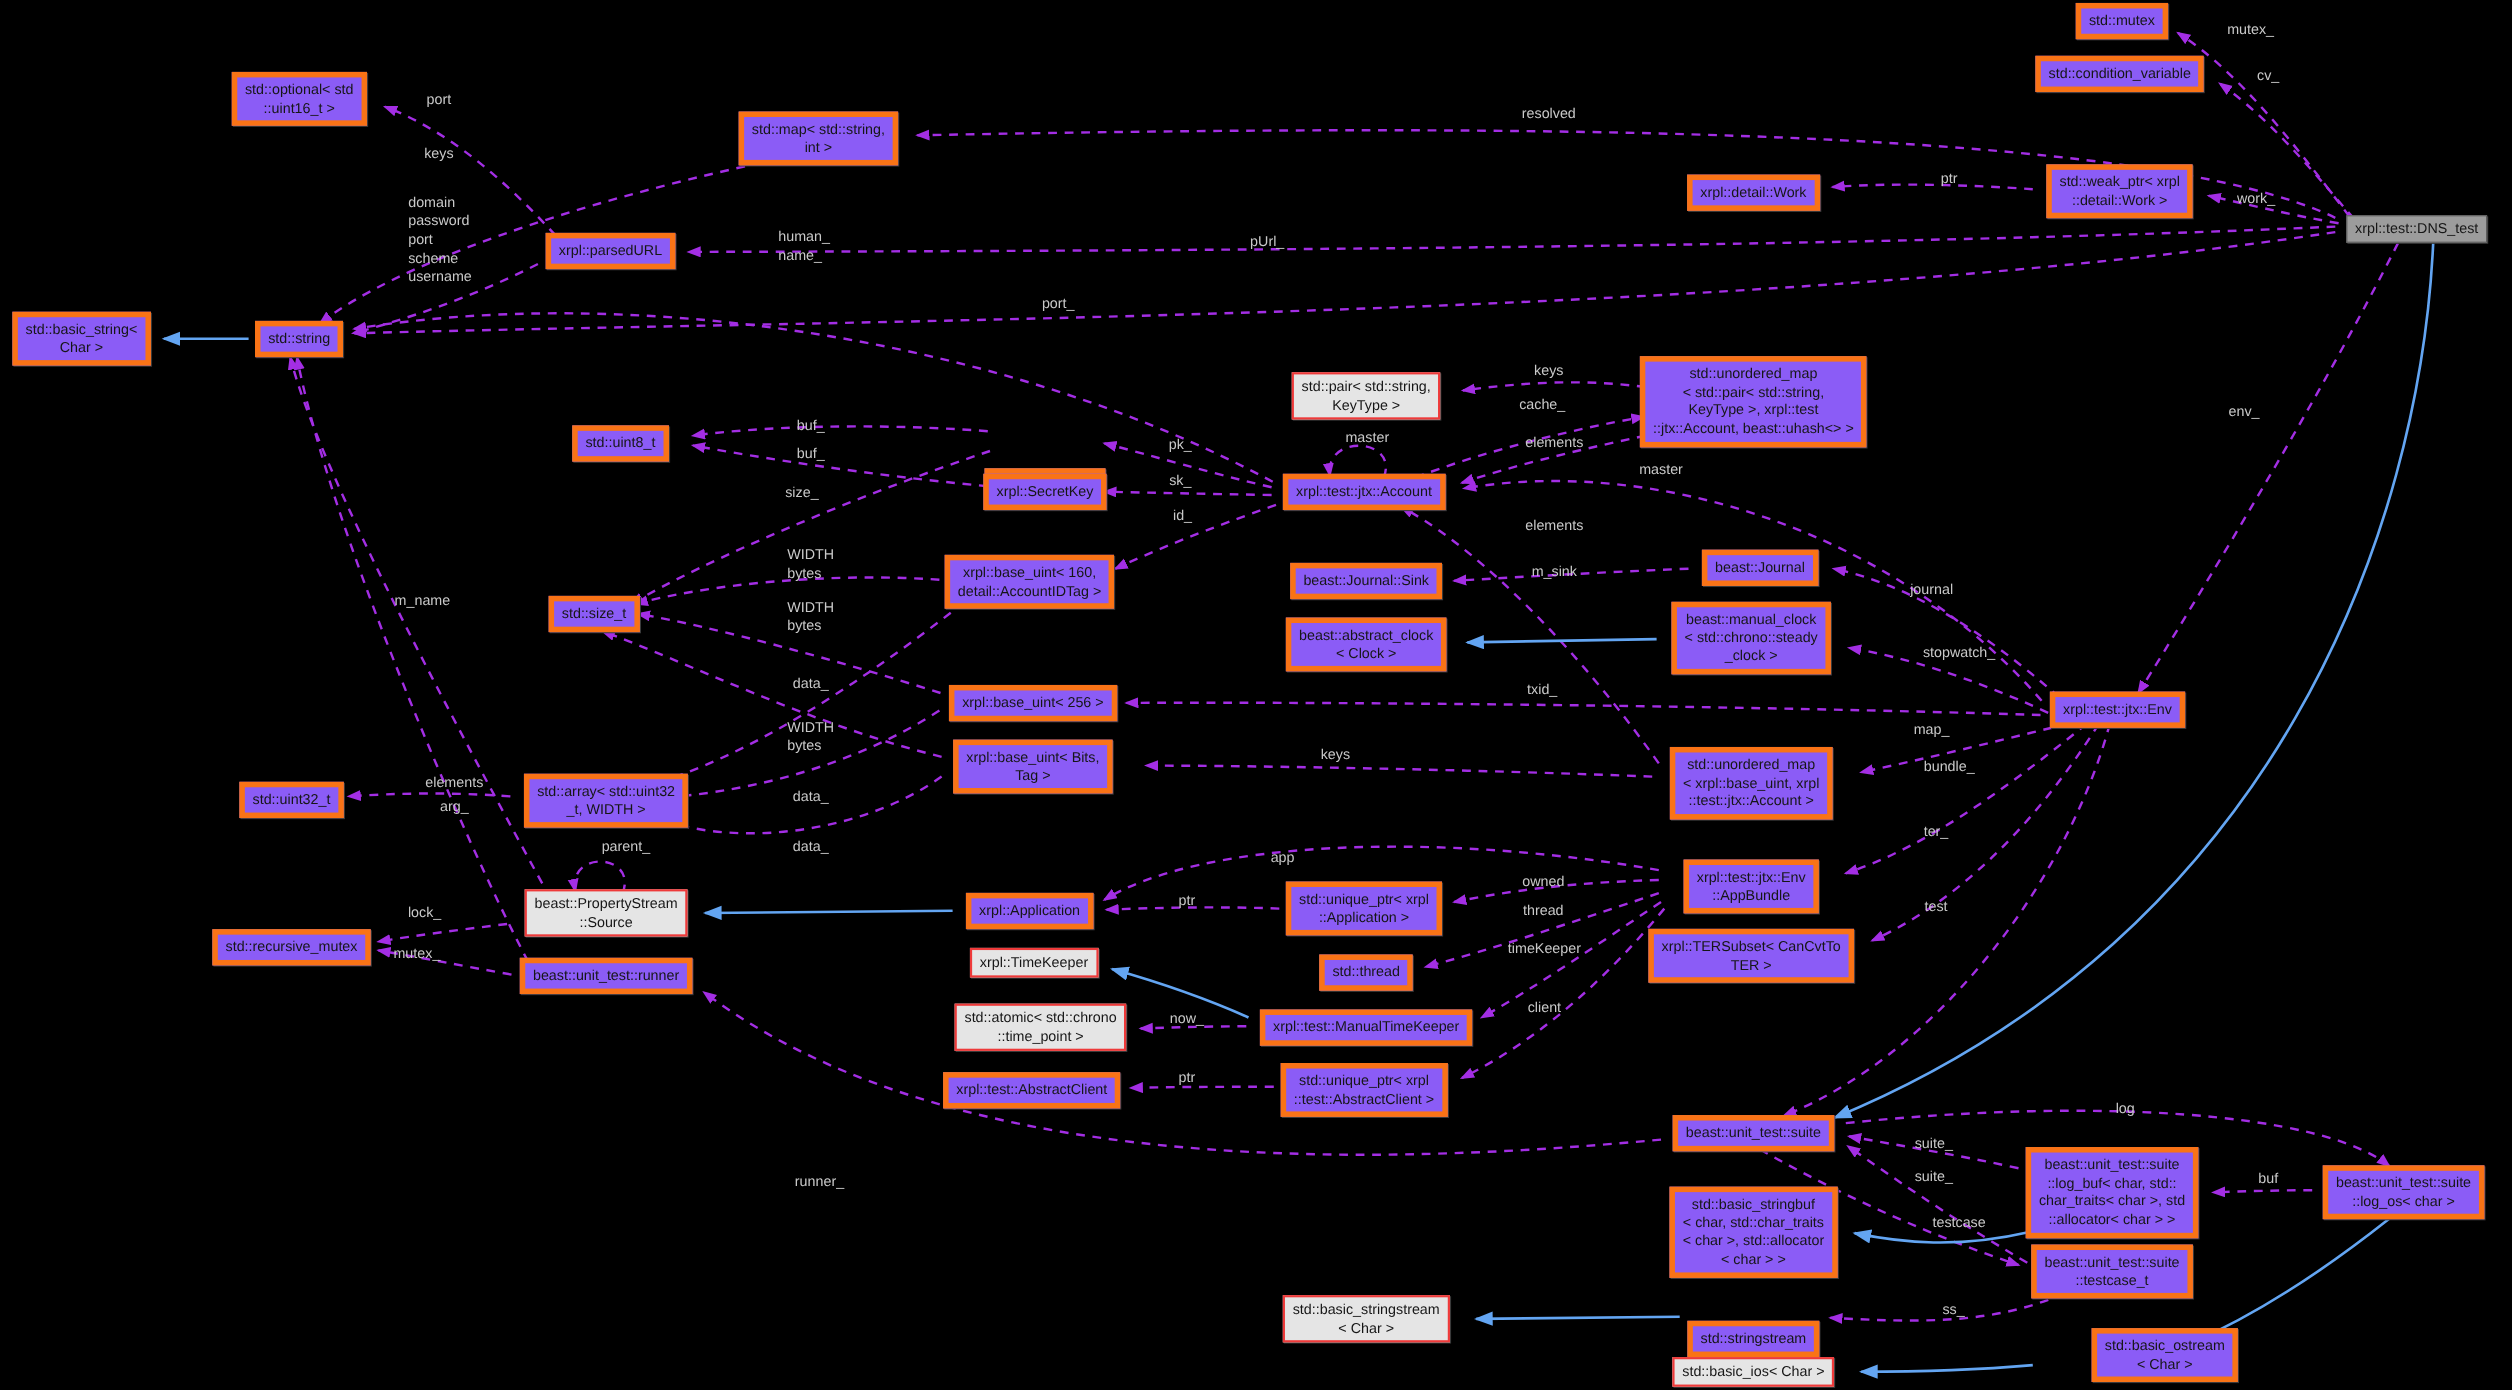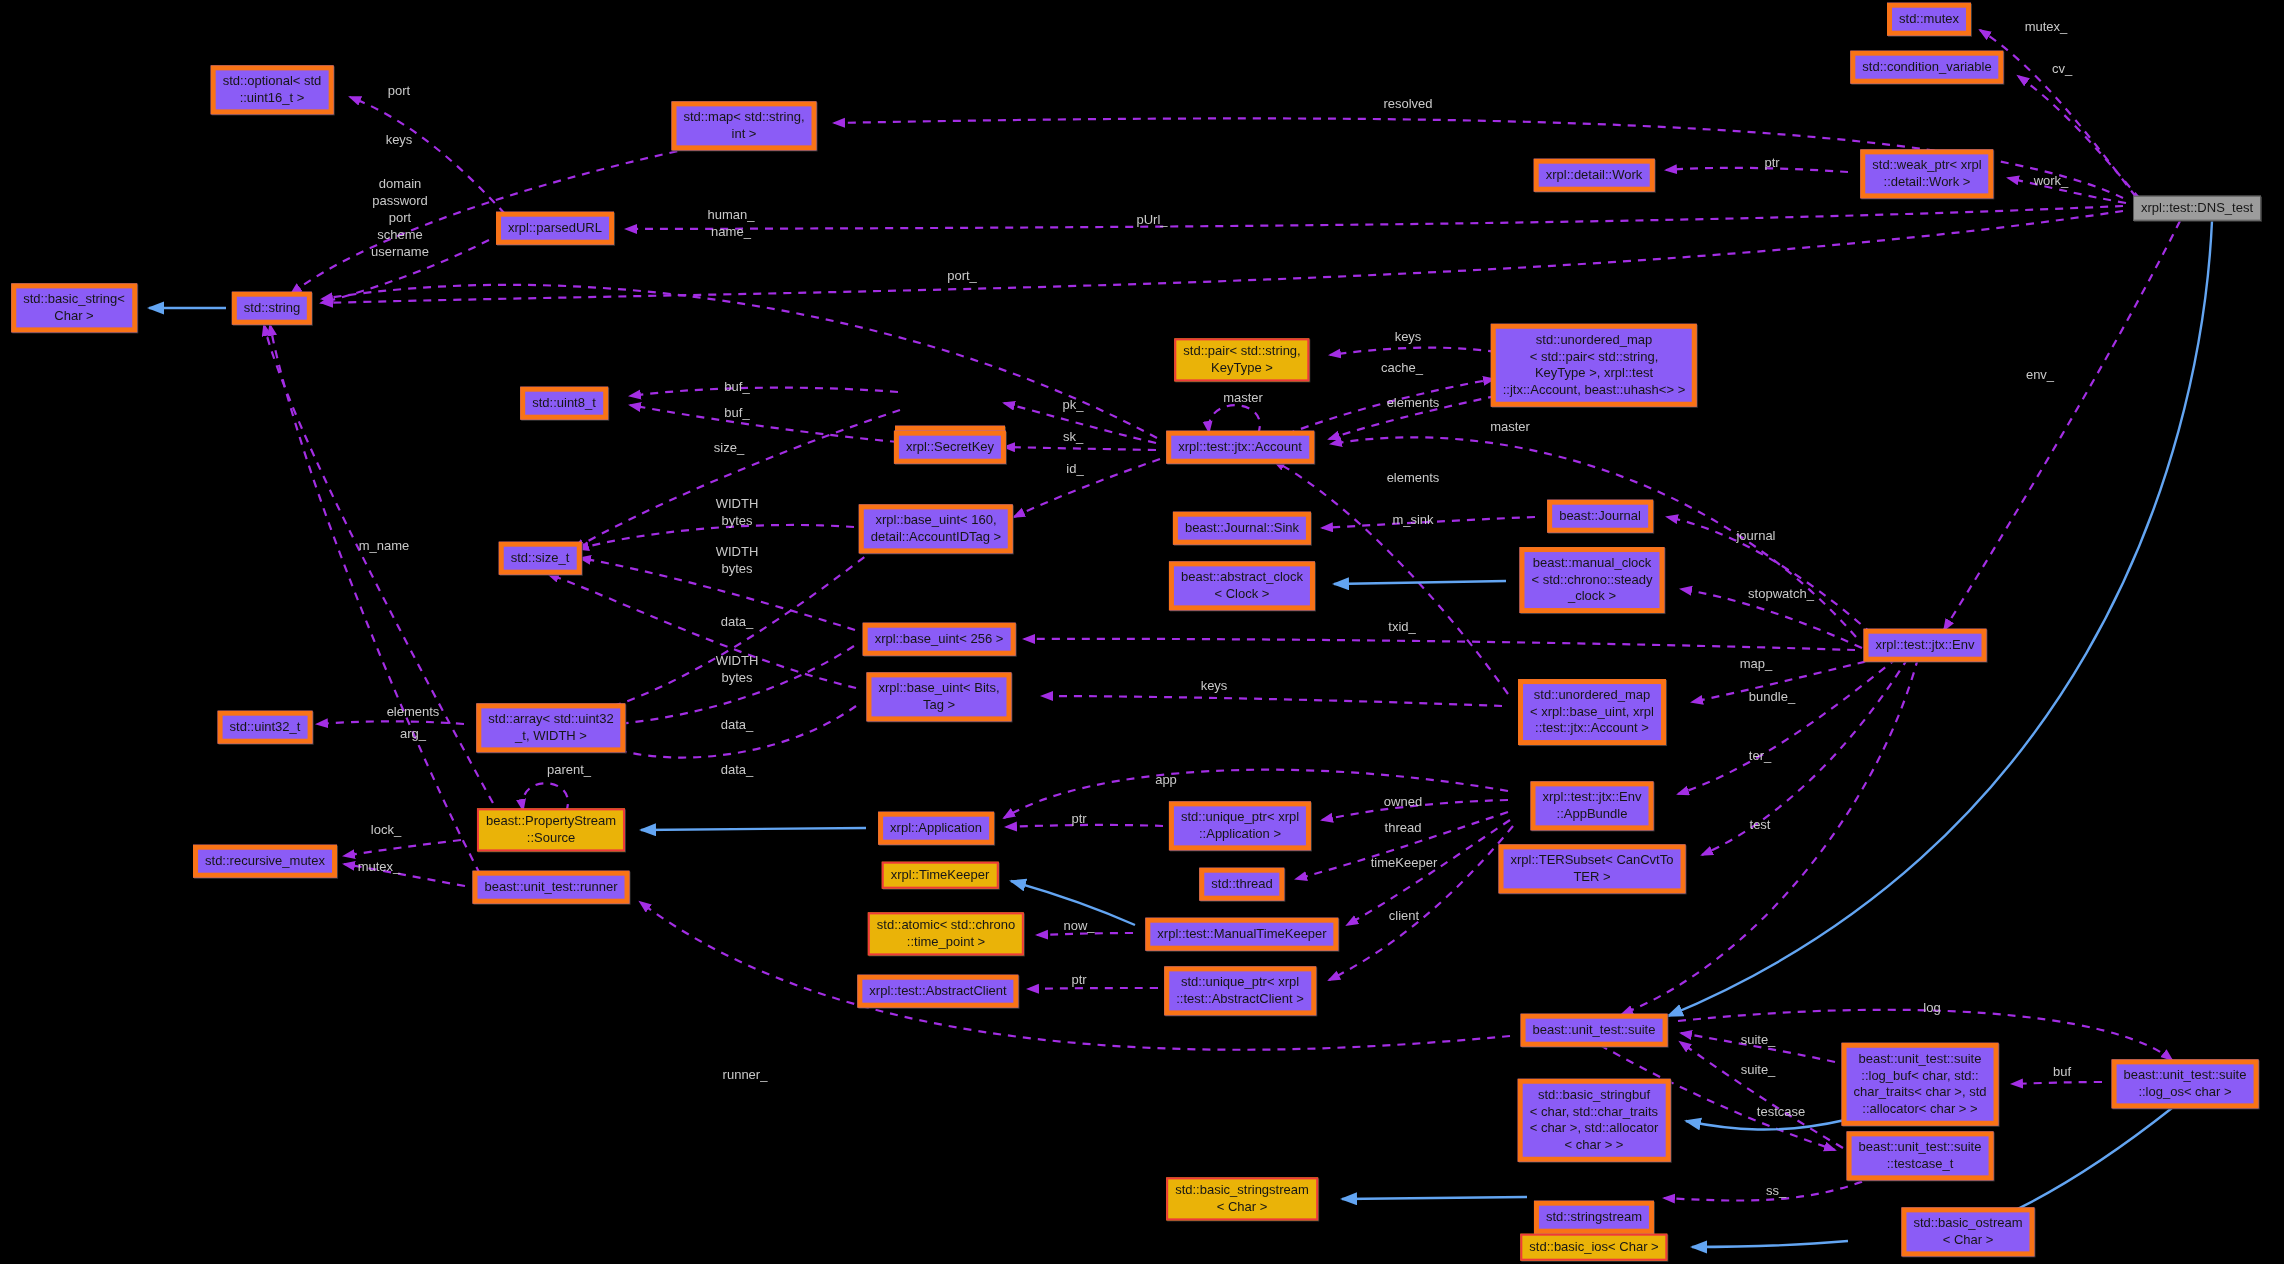--- a/index.html
+++ b/index.html
@@ -2,24 +2,24 @@
 <html><head>
 <meta charset="utf-8">
 <style>
   html,body{margin:0;padding:0;background:#000;}
   #canvas{position:relative;width:2284px;height:1264px;background:#000;overflow:hidden;
           font-family:"Liberation Sans","DejaVu Sans",sans-serif;}
   #edge-layer{position:absolute;left:0;top:0;width:2284px;height:1264px;}
   .node{position:absolute;transform:translate(-50%,-50%);background:#8b5cf6;border:5px solid #f97316;
         color:#161616;font-size:13px;line-height:1.28;padding:3px 7px;white-space:pre;text-align:center;
         box-shadow:1px 1px 0 #3a3a3a;}
-  .node.highlight{background:#eab308;border:2px solid #EE3A3A;}
+  .node.highlight{background:#e5e5e5;border:2px solid #EE3A3A;}
   .node.main{background:#9C9C9C;border:1px solid #5C5C5C;}
   .edge-label{position:absolute;transform:translate(-50%,-50%);color:#C9C9C9;font-size:13px;
-              line-height:1.3;white-space:pre;text-align:center;}
+              line-height:1.3;white-space:pre;text-align:left;}
 </style>
 </head>
 <body>
 
 <div id="canvas">
   <svg id="edge-layer" width="2284" height="1264" viewBox="0 0 2284 1264">
     <defs>
       <marker id="arrow-member" markerUnits="userSpaceOnUse" markerWidth="14" markerHeight="11" refX="11" refY="5" orient="auto">
         <path d="M0,0 L13,5 L0,10 z" fill="#A32EE4"></path>
       </marker>

